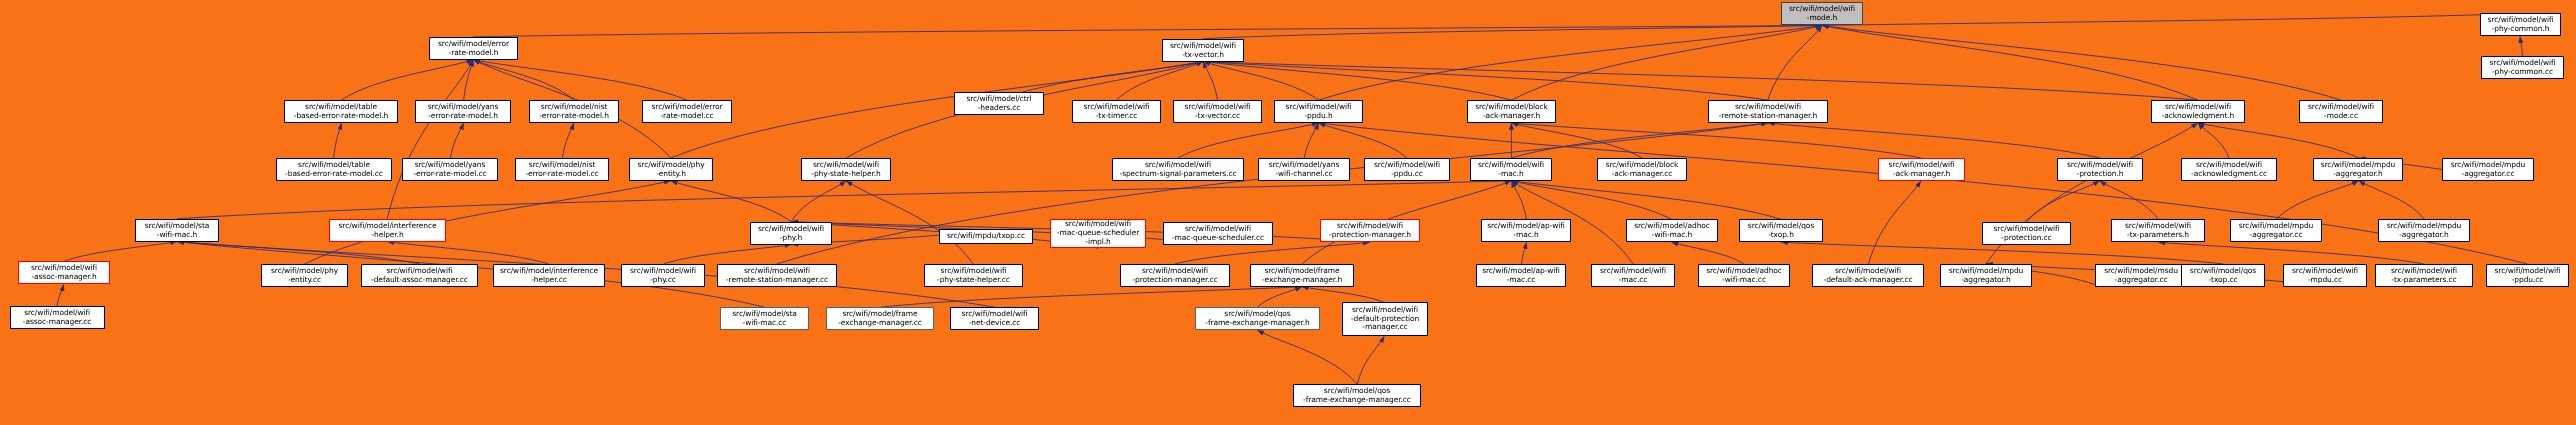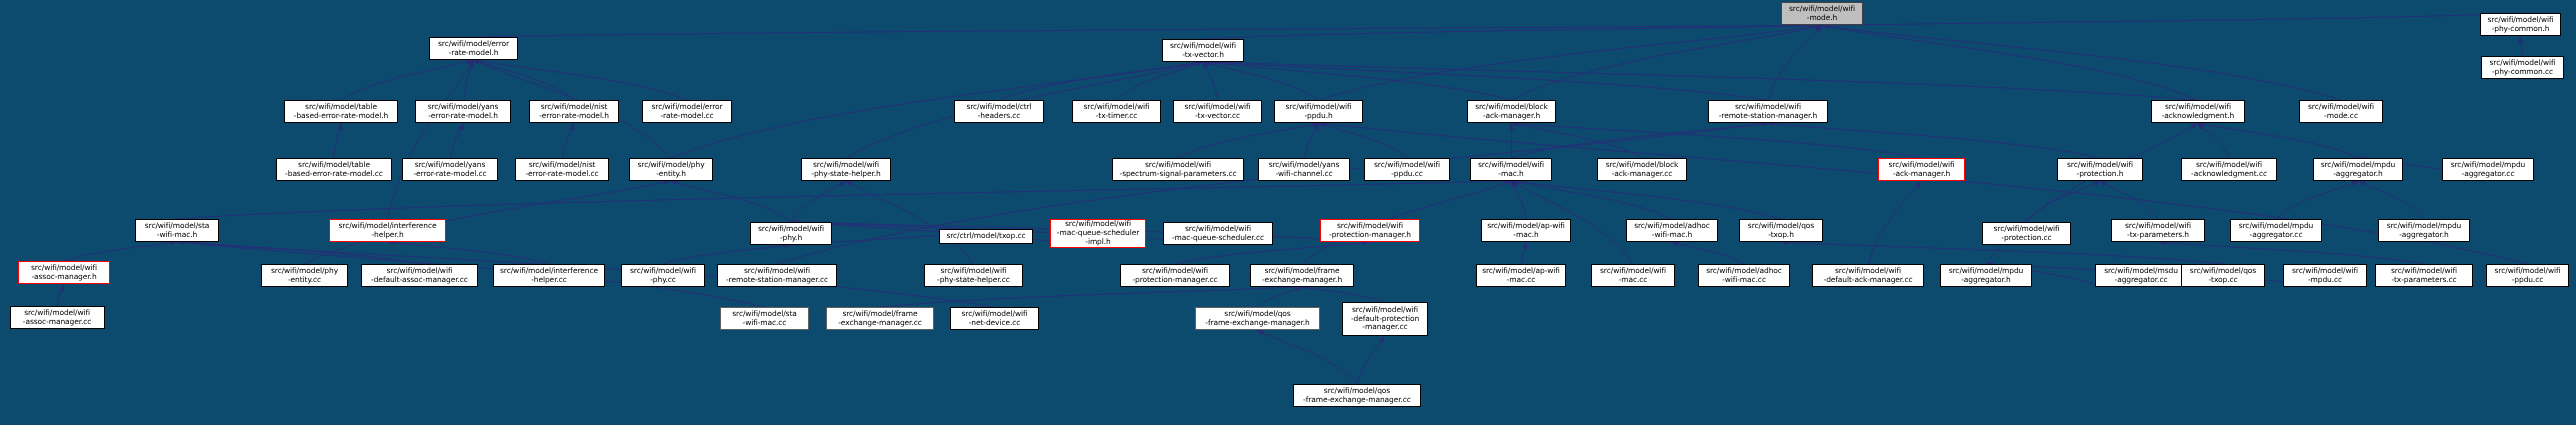--- a/index.html
+++ b/index.html
@@ -1,21 +1,21 @@
 <!DOCTYPE html>
 <html style="font-size:9.6px"><head>
 <meta charset="utf-8">
 <title>wifi-mode.h include dependency graph</title>
 <style>
   html,body{margin:0;padding:0;background:#ffffff;}
   #canvas{
     position:relative;
     width:2576px;
     height:426px;
-    background:#0c4a6e;
+    background:#f97316;
     font-family:"DejaVu Sans","Liberation Sans",sans-serif;
     overflow:hidden;
   }
   #edges{position:absolute;left:0;top:0;width:2576px;height:426px;pointer-events:none;}
   .node{
     position:absolute;
     box-sizing:border-box;
     background:#ffffff;
     border:0.6px solid #000000;
     color:#000000;
@@ -143,21 +143,21 @@
     <div class="node" style="left: 2481px; top: 56px; width: 83px; height: 23px;">src/wifi/model/wifi
 -phy-common.cc</div>
     <div class="node" style="left: 284px; top: 100px; width: 114px; height: 23px;">src/wifi/model/table
 -based-error-rate-model.h</div>
     <div class="node" style="left: 415px; top: 100px; width: 96px; height: 23px;">src/wifi/model/yans
 -error-rate-model.h</div>
     <div class="node" style="left: 529px; top: 100px; width: 90px; height: 23px;">src/wifi/model/nist
 -error-rate-model.h</div>
     <div class="node" style="left: 642px; top: 100px; width: 90px; height: 23px;">src/wifi/model/error
 -rate-model.cc</div>
-    <div class="node" style="left: 954px; top: 100px; width: 90px; height: 23px;">src/wifi/model/ctrl
+    <div class="node" style="left: 954px; top: 92px; width: 90px; height: 23px;">src/wifi/model/ctrl
 -headers.cc</div>
     <div class="node" style="left: 1072px; top: 100px; width: 89px; height: 23px;">src/wifi/model/wifi
 -tx-timer.cc</div>
     <div class="node" style="left: 1173px; top: 100px; width: 89px; height: 23px;">src/wifi/model/wifi
 -tx-vector.cc</div>
     <div class="node" style="left: 1274px; top: 100px; width: 89px; height: 23px;">src/wifi/model/wifi
 -ppdu.h</div>
     <div class="node" style="left: 1467px; top: 100px; width: 89px; height: 23px;">src/wifi/model/block
 -ack-manager.h</div>
     <div class="node" style="left: 1708px; top: 100px; width: 120px; height: 23px;">src/wifi/model/wifi
@@ -195,21 +195,21 @@
     <div class="node" style="left: 2313px; top: 158px; width: 90px; height: 23px;">src/wifi/model/mpdu
 -aggregator.h</div>
     <div class="node" style="left: 2442px; top: 158px; width: 92px; height: 23px;">src/wifi/model/mpdu
 -aggregator.cc</div>
     <div class="node" style="left: 135px; top: 219px; width: 84px; height: 23px;">src/wifi/model/sta
 -wifi-mac.h</div>
     <div class="node red" style="left: 329px; top: 219px; width: 117px; height: 23px;">src/wifi/model/interference
 -helper.h</div>
     <div class="node" style="left: 750px; top: 222px; width: 82px; height: 23px;">src/wifi/model/wifi
 -phy.h</div>
-    <div class="node" style="left: 939px; top: 229px; width: 94px; height: 14.5px;">src/ctrl/model/txop.cc</div>
+    <div class="node" style="left: 939px; top: 229px; width: 94px; height: 14.5px;">src/wifi/mpdu/txop.cc</div>
     <div class="node red" style="left: 1050px; top: 219px; width: 96px; height: 29px;">src/wifi/model/wifi
 -mac-queue-scheduler
 -impl.h</div>
     <div class="node" style="left: 1163px; top: 222px; width: 110px; height: 23px;">src/wifi/model/wifi
 -mac-queue-scheduler.cc</div>
     <div class="node red" style="left: 1320px; top: 219px; width: 100px; height: 23px;">src/wifi/model/wifi
 -protection-manager.h</div>
     <div class="node" style="left: 1481px; top: 219px; width: 90px; height: 23px;">src/wifi/model/ap-wifi
 -mac.h</div>
     <div class="node" style="left: 1626px; top: 219px; width: 92px; height: 23px;">src/wifi/model/adhoc

